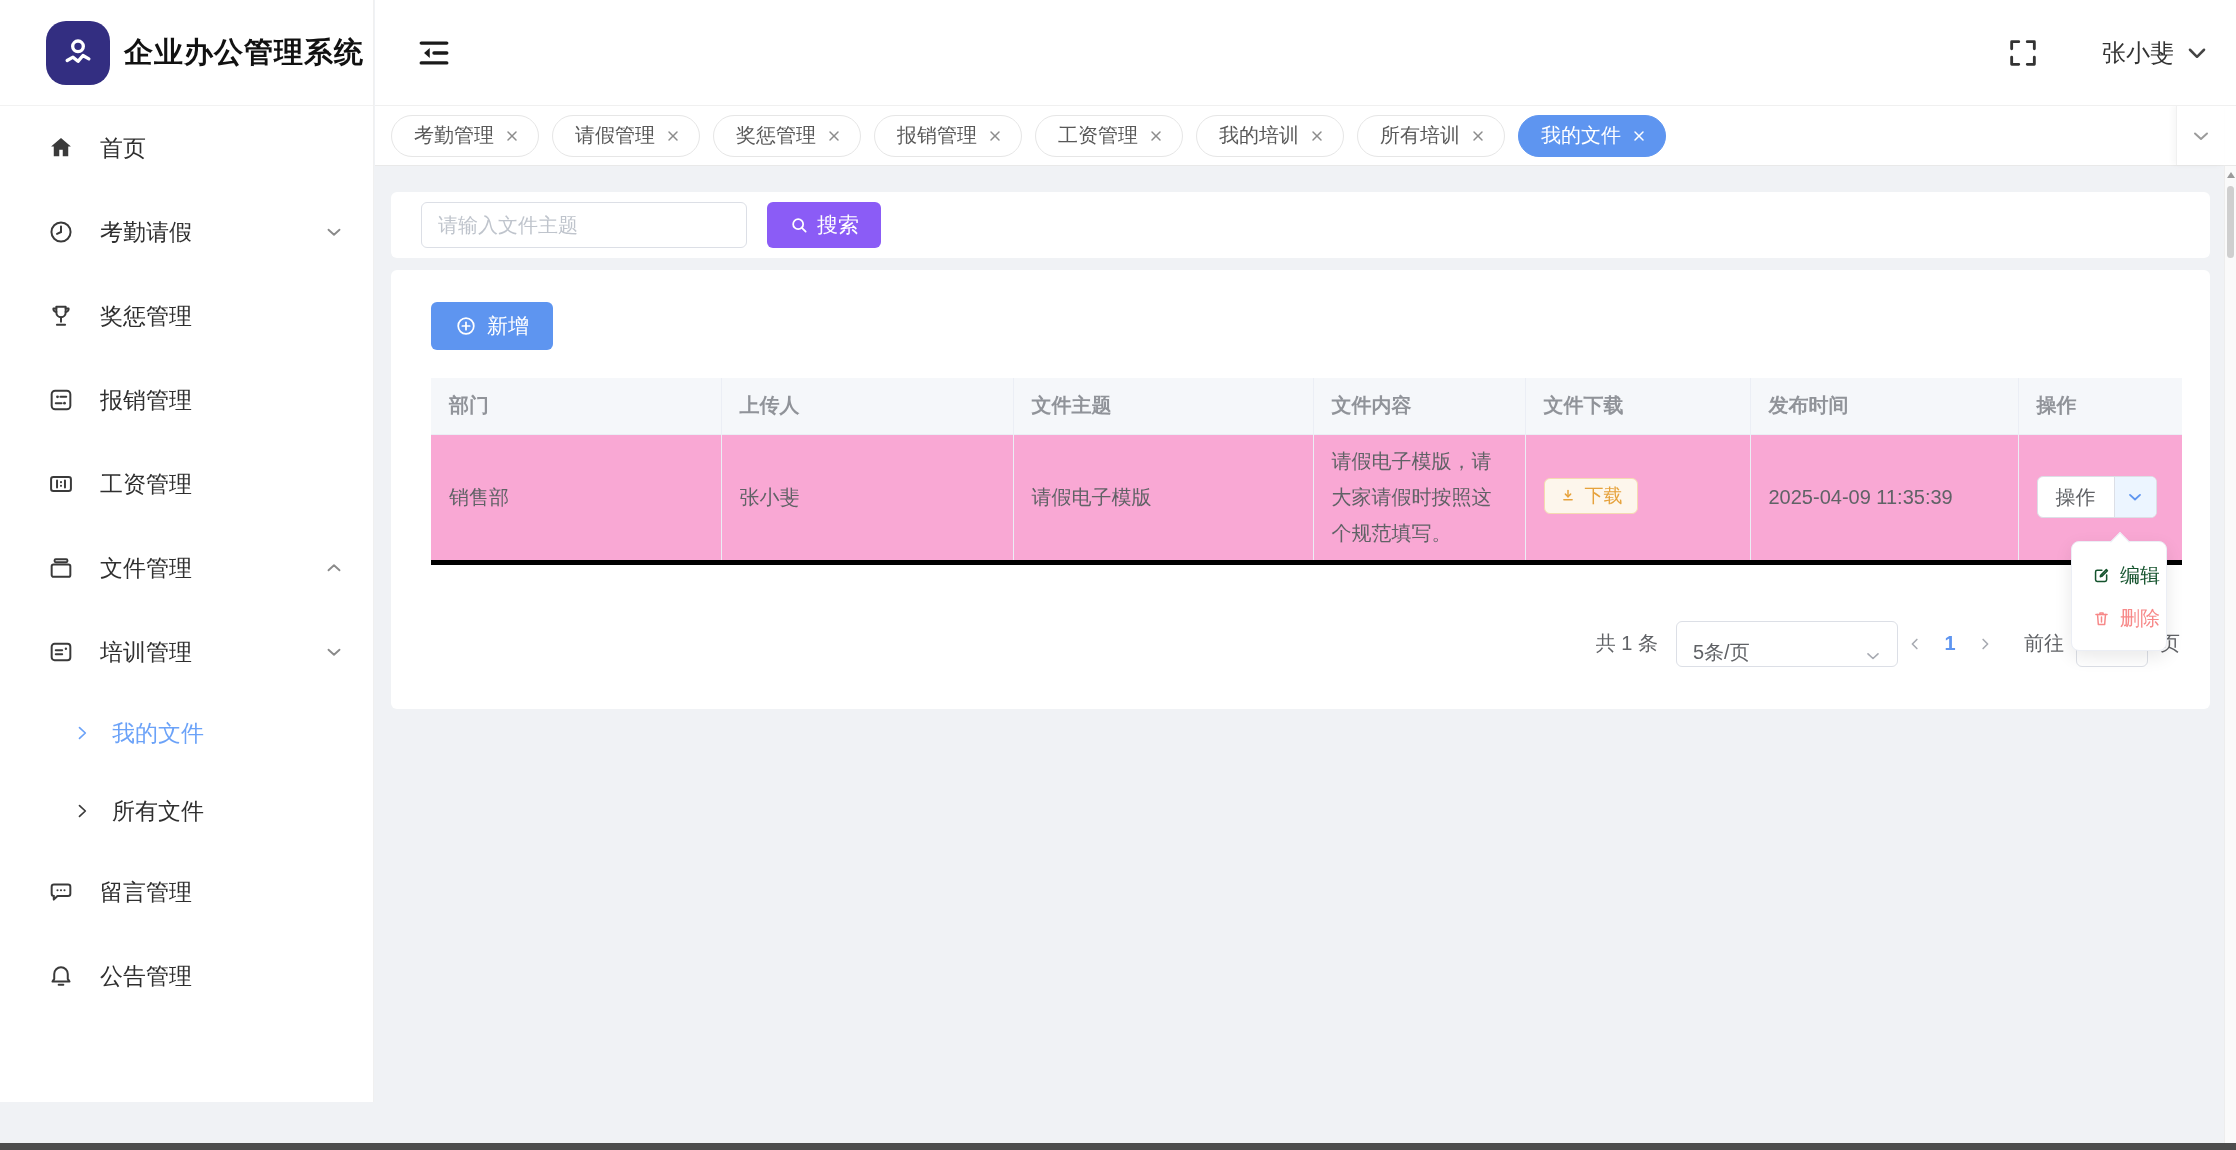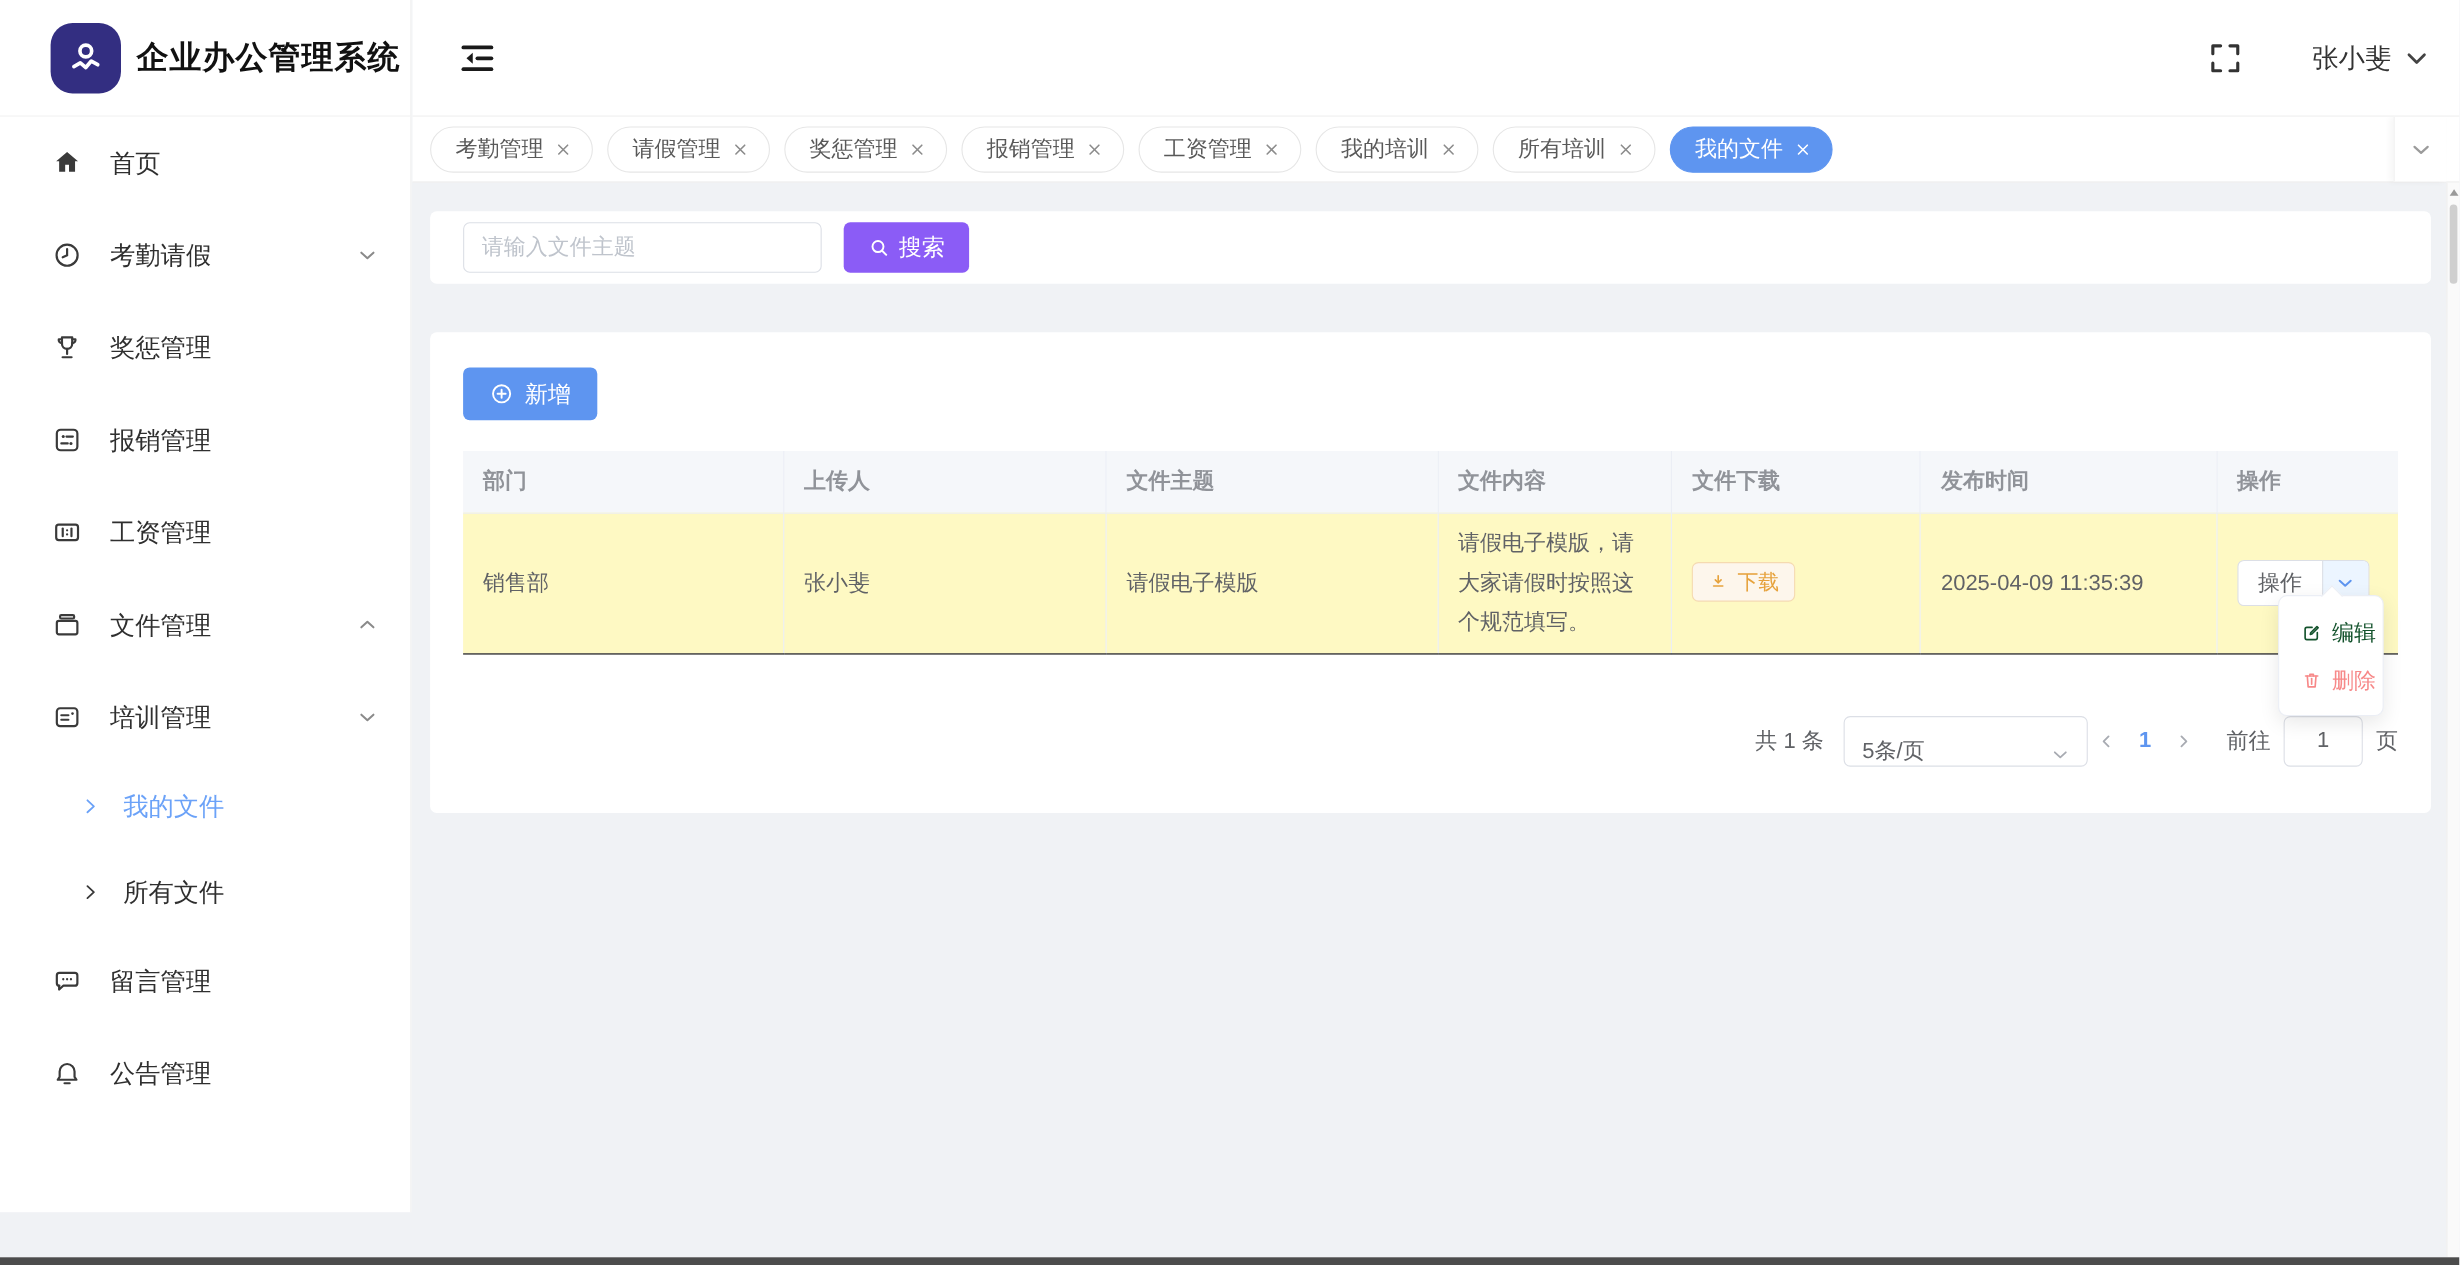--- a/index.html
+++ b/index.html
@@ -42,28 +42,28 @@
 
   
   .content { position:absolute; left:375px; top:166px; width:1849px; height:977px; background:#f0f2f5; padding:26px 14px 0 16px; }
   .card { background:#fff; border-radius:6px; }
   .search-card { height:66px; display:flex; align-items:center; padding-left:30px; }
   .search-input { width:326px; height:46px; border:1px solid #dcdfe6; border-radius:6px; font-size:20px; padding:0 16px; color:#606266; outline:none; font-family:inherit; }
   .search-input::placeholder { color:#bfc4cc; }
   .search-btn { margin-left:20px; height:46px; border:none; border-radius:6px; background:#8b5cf6; color:#fff; font-size:21px; display:flex; align-items:center; padding:0 22px; cursor:pointer; font-family:inherit; }
   .search-btn svg { width:20px; height:20px; margin-right:8px; }
 
-  .table-card { margin-top:44px; padding:32px 30px 42px 30px; }
+  .table-card { margin-top:12px; padding:32px 30px 42px 40px; }
   .add-btn { height:48px; border:none; border-radius:6px; background:#5e95f0; color:#fff; font-size:21px; display:flex; align-items:center; padding:0 24px; cursor:pointer; font-family:inherit; }
   .add-btn svg { width:22px; height:22px; margin-right:10px; }
 
   table.grid { width:100%; border-collapse:collapse; table-layout:fixed; margin-top:28px; }
   .grid th { background:#f5f7fa; color:#909399; font-size:20px; font-weight:600; text-align:left; height:56px; padding:0 18px; border-bottom:1px solid #ebeef5; border-right:1px solid #ebeef5; }
   .grid th:last-child { border-right:none; }
-  .grid td { background:#fef9c3; color:#606266; font-size:20px; height:128px; padding:0 18px; border-bottom:1px solid #000000; border-right:1px solid #ebeef5; vertical-align:middle; line-height:36px; }
+  .grid td { background:#f9a8d4; color:#606266; font-size:20px; height:128px; padding:0 18px; border-bottom:5px solid #000000; border-right:1px solid #ebeef5; vertical-align:middle; line-height:36px; }
   .grid td:last-child { border-right:none; }
 
   .dl-btn { display:inline-flex; align-items:center; height:36px; padding:0 14px; background:#fdf6ec; border:1px solid #f5dab1; border-radius:6px; color:#e6a23c; font-size:19px; cursor:pointer; font-family:inherit; }
   .dl-btn svg { width:18px; height:18px; margin-right:8px; }
 
   .split-btn { display:inline-flex; height:42px; border:1px solid #dcdfe6; border-radius:6px; overflow:hidden; background:#fff; }
   .split-l { display:flex; align-items:center; padding:0 18px; font-size:20px; color:#606266; cursor:pointer; }
   .split-r { width:42px; display:flex; align-items:center; justify-content:center; background:#ecf5ff; border-left:1px solid #dcdfe6; color:#5e95f0; cursor:pointer; }
   .split-r svg { width:20px; height:20px; }
 

